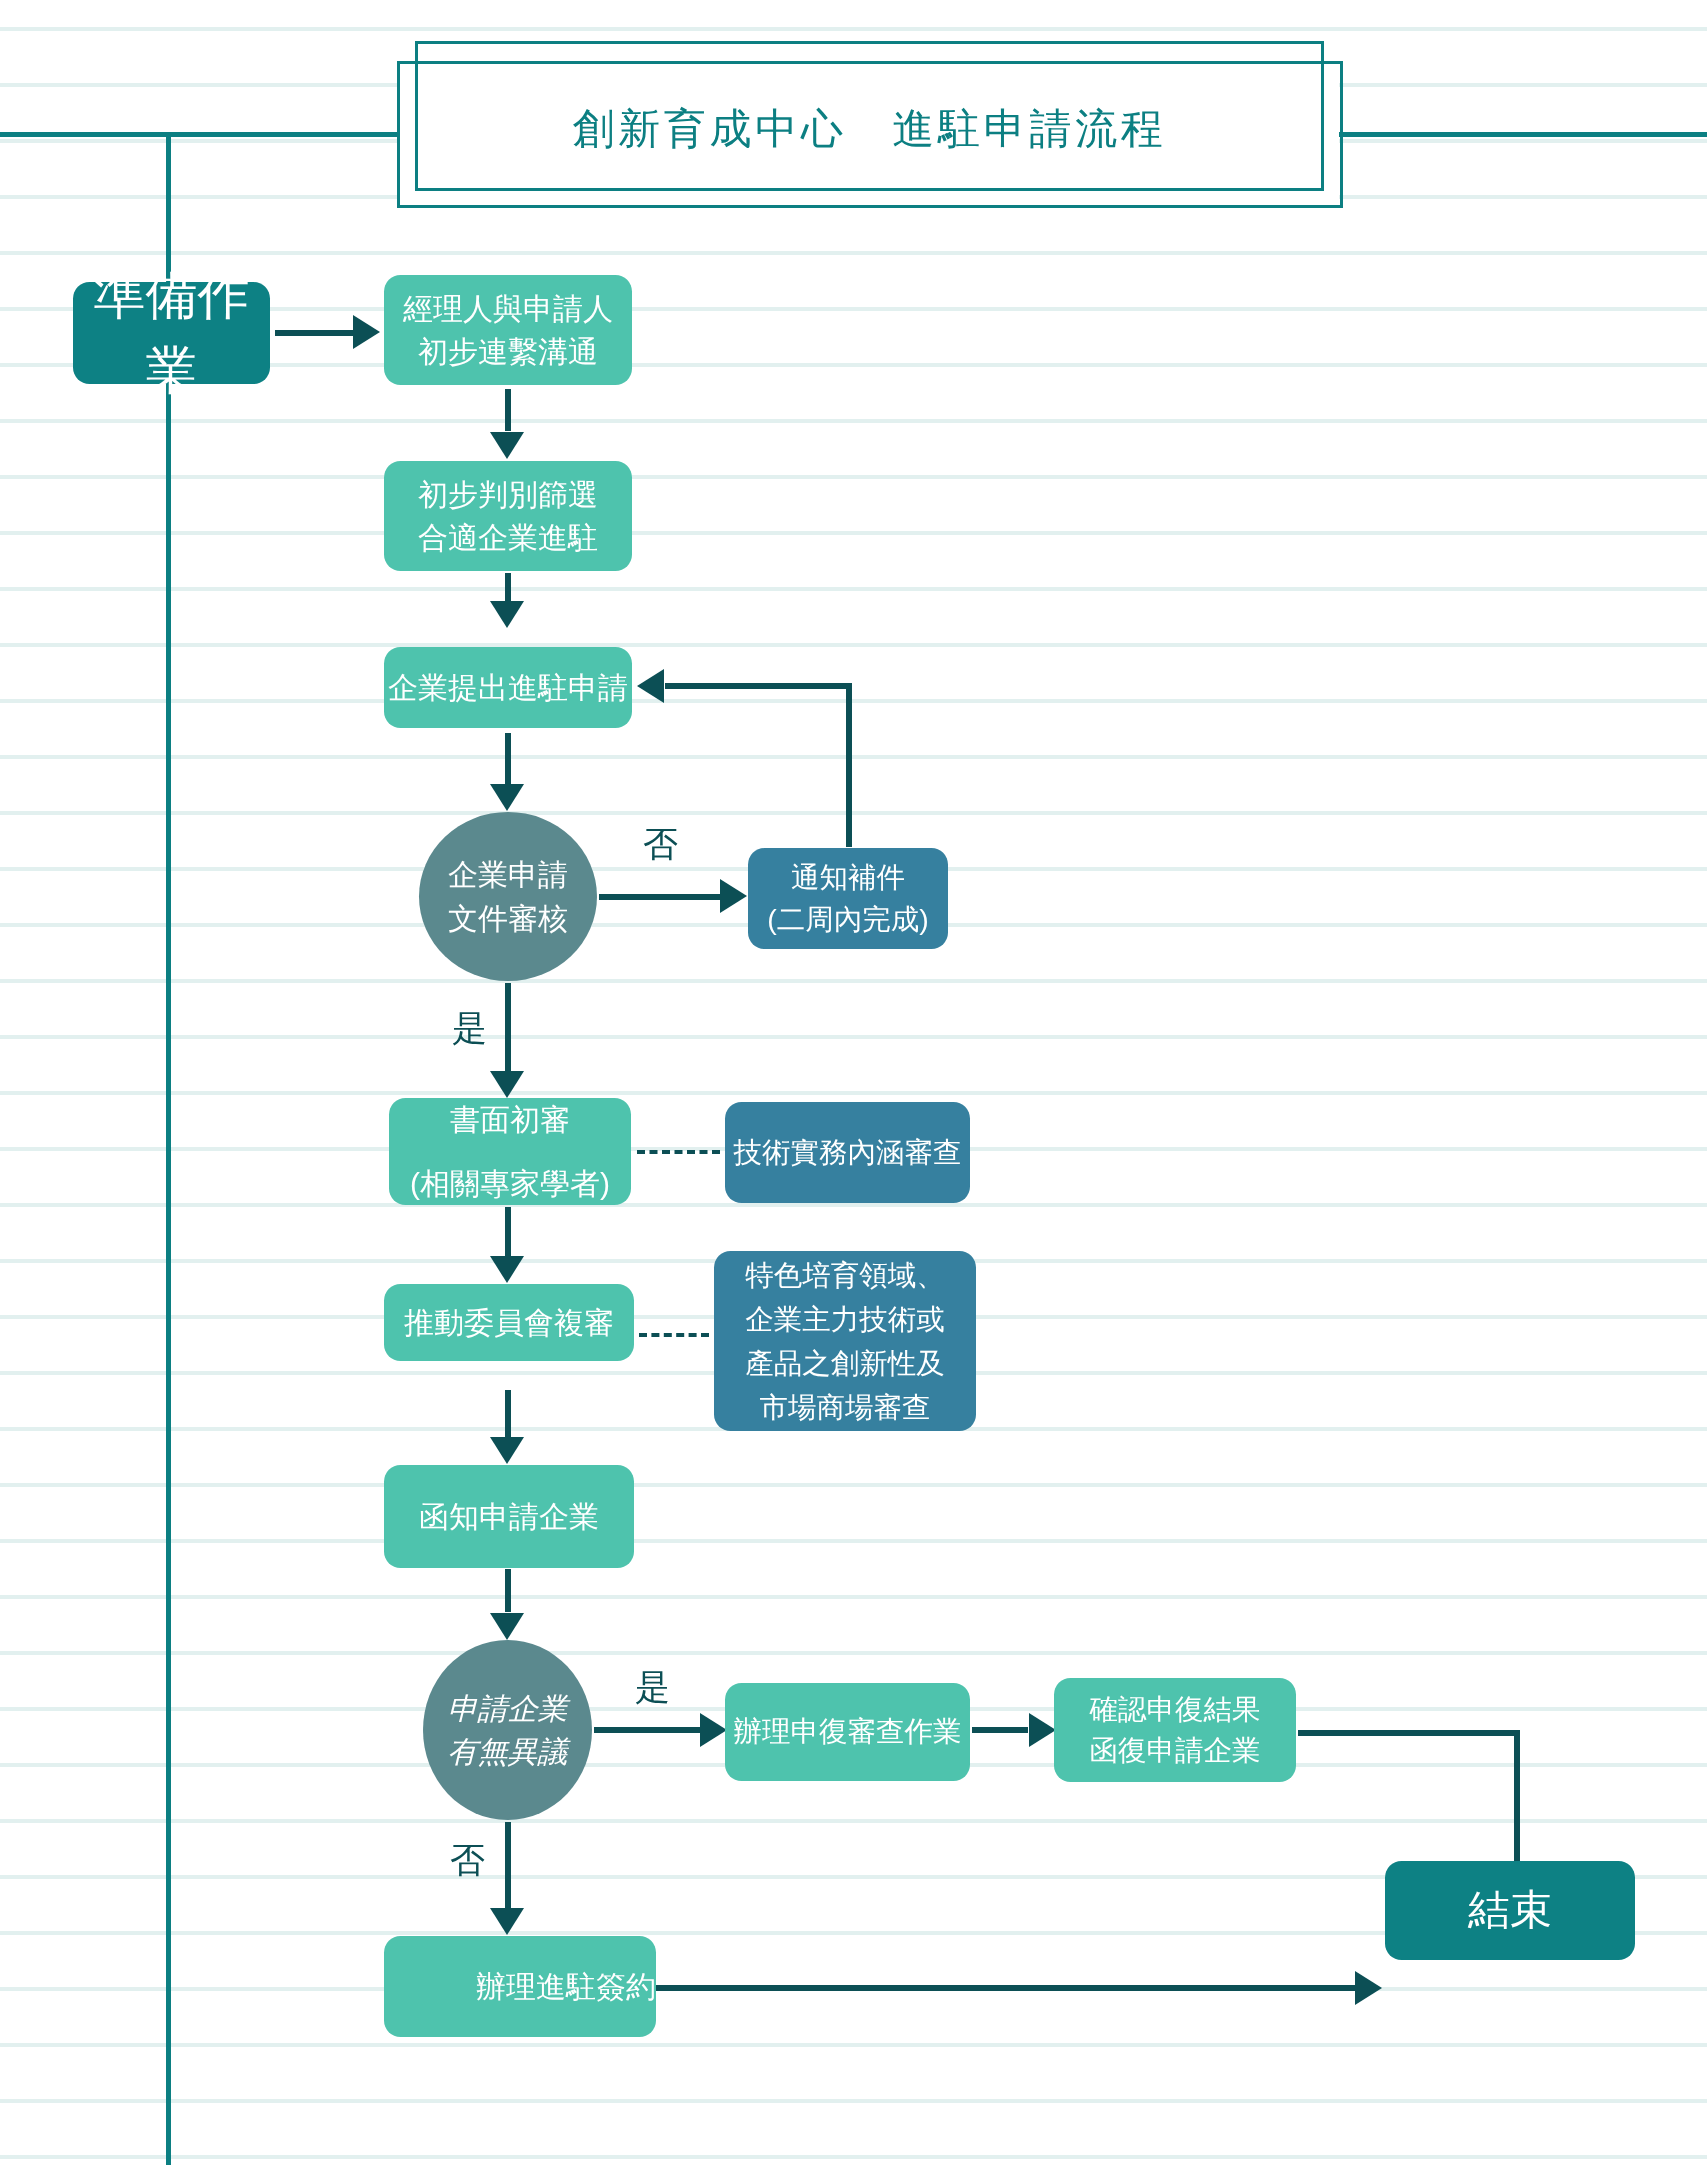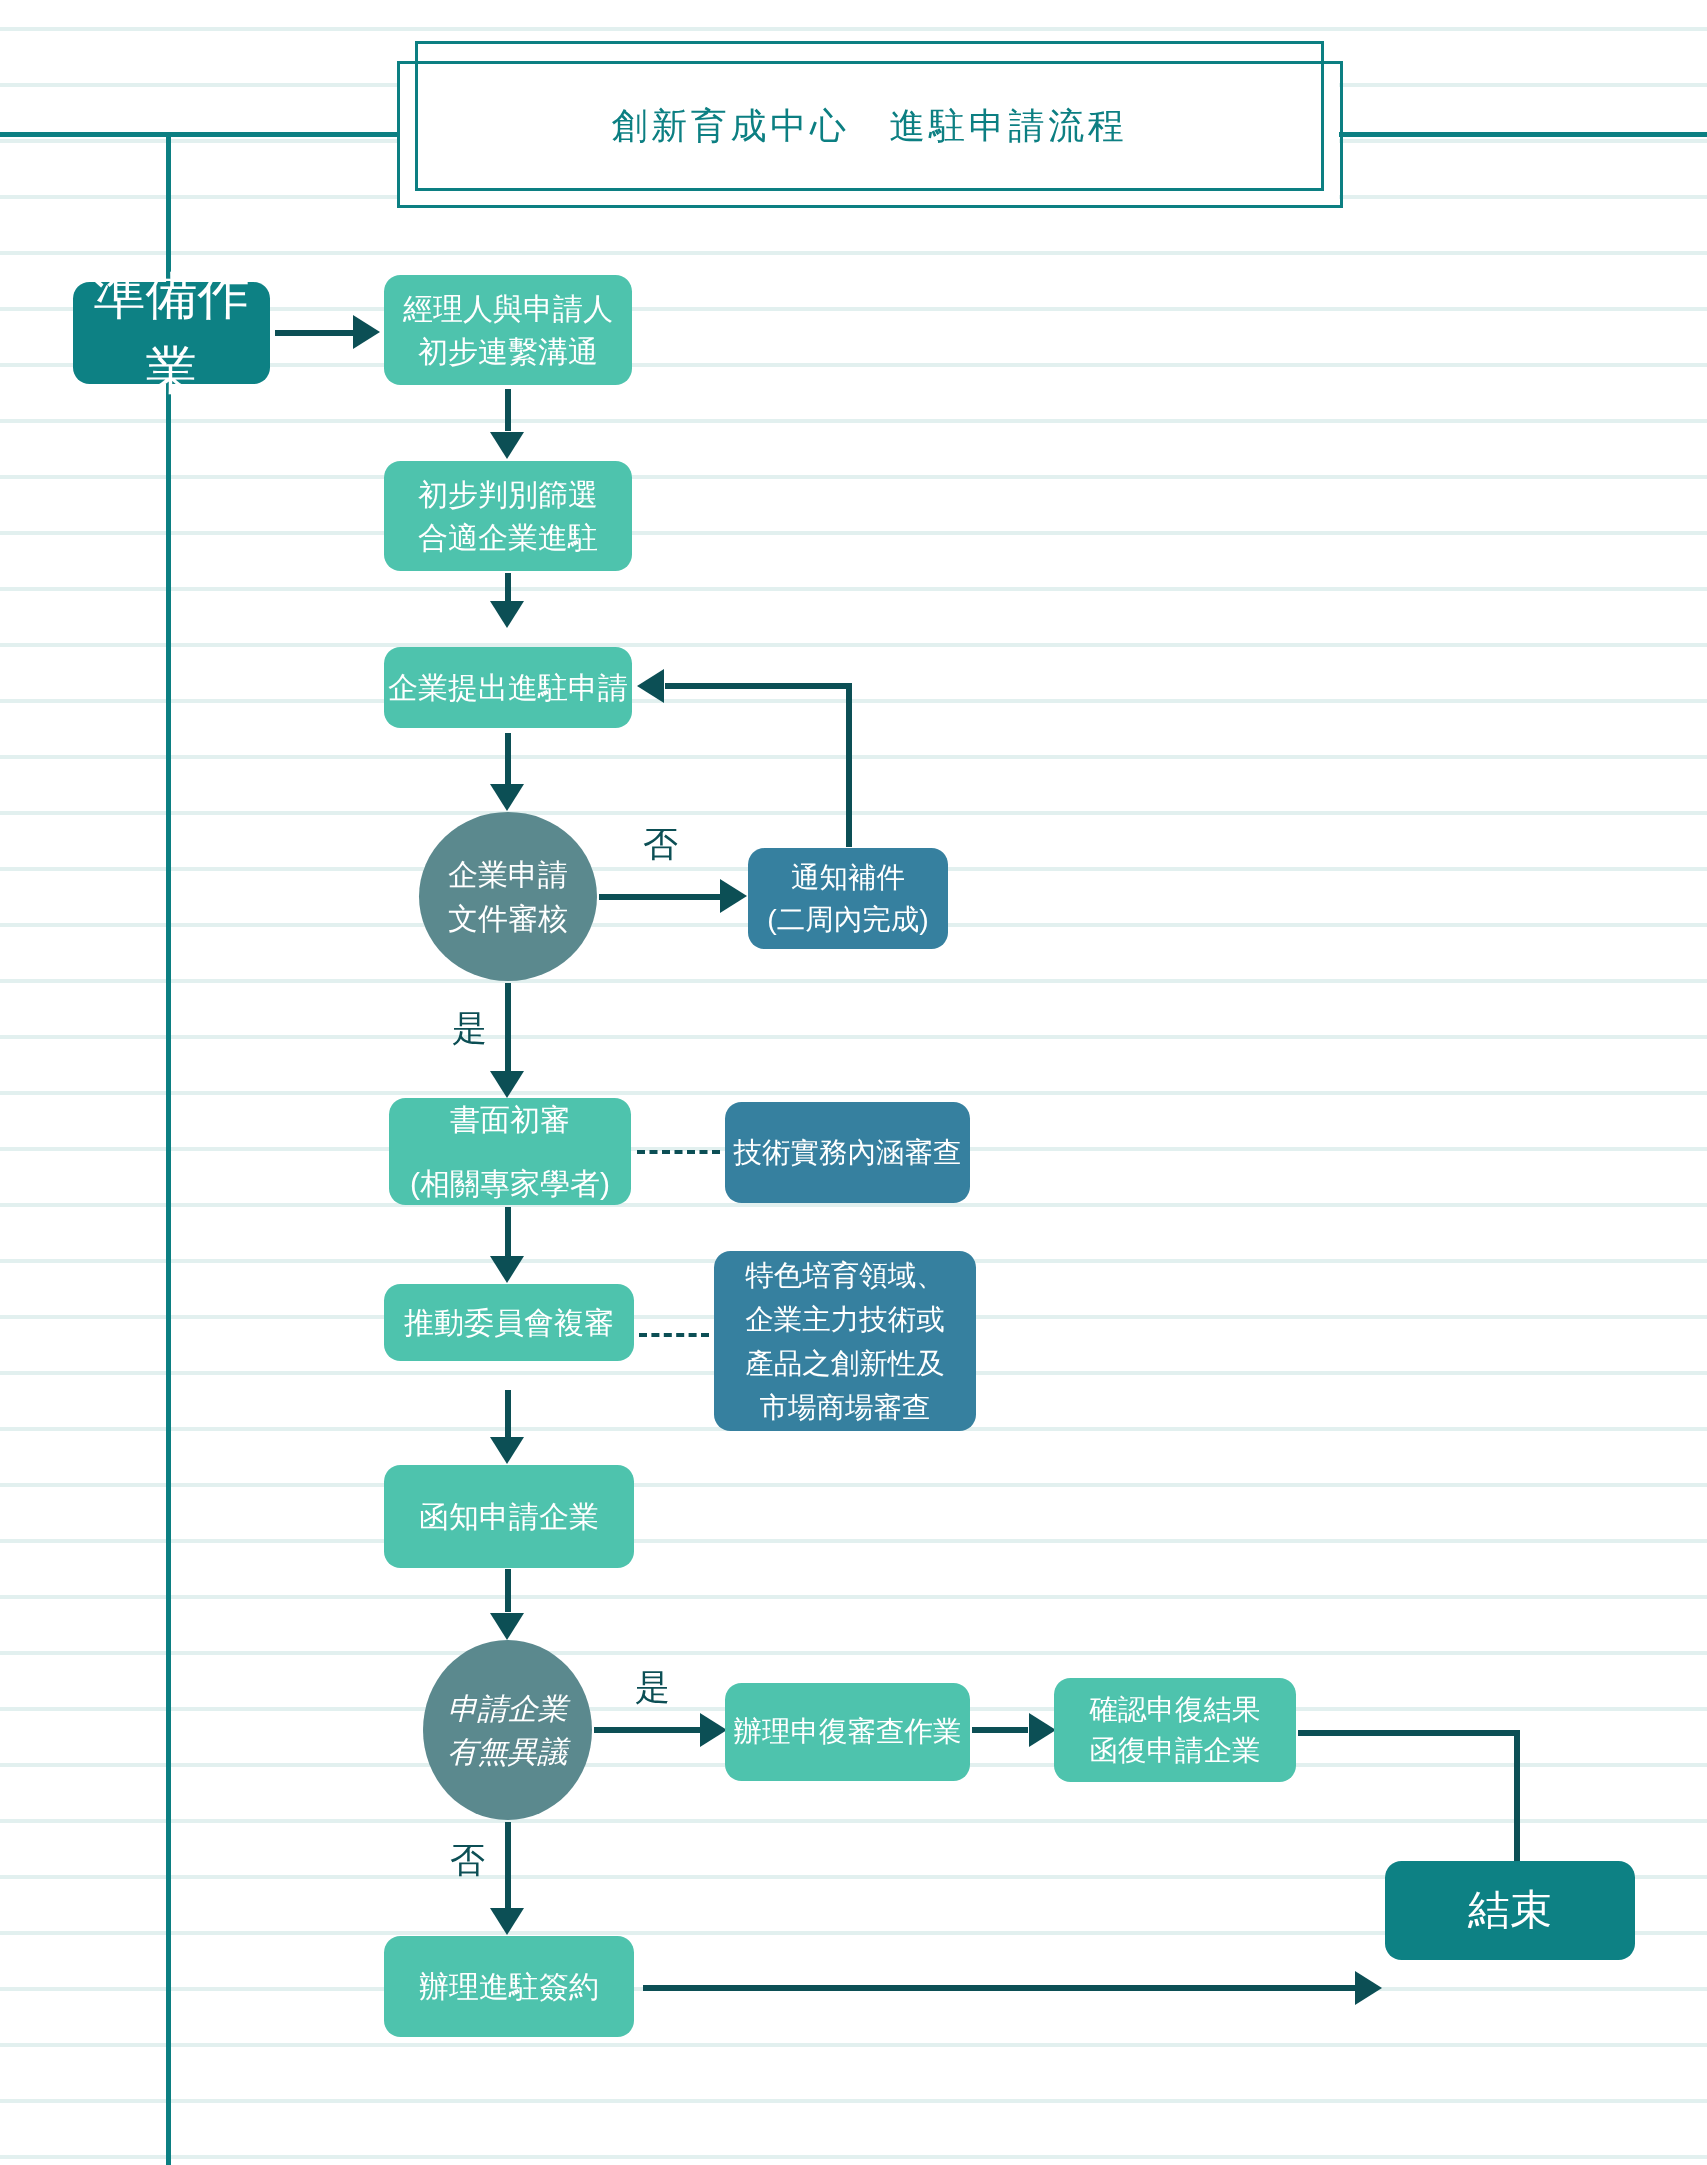--- a/index.html
+++ b/index.html
@@ -12,21 +12,21 @@
     position:absolute; left:0; top:0; right:0; bottom:0;
     background:repeating-linear-gradient(to bottom,
       transparent 0px, transparent 27.5px,
       #e2f0ef 27.5px, #e2f0ef 31px,
       transparent 31px, transparent 56px);
   }
   .margin-line { position:absolute; background:#0c7f82; }
   .title-underlay { position:absolute; background:#ffffff; }
   .frame { position:absolute; border:3.7px solid #0c7f82; box-sizing:border-box; background:transparent; }
   .title-text {
-    position:absolute; color:#0c7f82; font-size:36px; letter-spacing:3.7px;
+    position:absolute; color:#0c7f82; font-size:42px; letter-spacing:3.7px;
     text-align:center; white-space:pre; line-height:1;
   }
   .node {
     position:absolute; display:flex; flex-direction:column;
     align-items:center; justify-content:center;
     color:#ffffff; text-align:center; font-size:30px; line-height:1.45;
     box-sizing:border-box;
   }
   .rounded { border-radius:16.5px; }
   .green  { background:#4ec3ad; }
@@ -175,21 +175,21 @@
 
   <div class="node green rounded fs31" style="left:725px;top:1683px;width:245px;height:98px;">
     <span>辦理申復審查作業</span>
   </div>
 
   <div class="node green rounded fs31" style="left:1054px;top:1678px;width:242px;height:104px;">
     <span>確認申復結果</span>
     <span>函復申請企業</span>
   </div>
 
-  <div class="node green rounded" style="left:384px;top:1936px;width:250px;height:101px;">
+  <div class="node green rounded" style="left:384px;top:1936px;width:272px;height:101px;align-items:flex-end;">
     <span>辦理進駐簽約</span>
   </div>
 
   <div class="node dark rounded fs46" style="left:1385px;top:1861px;width:250px;height:99px;">
     <span>結束</span>
   </div>
 
 </div>
 
 

